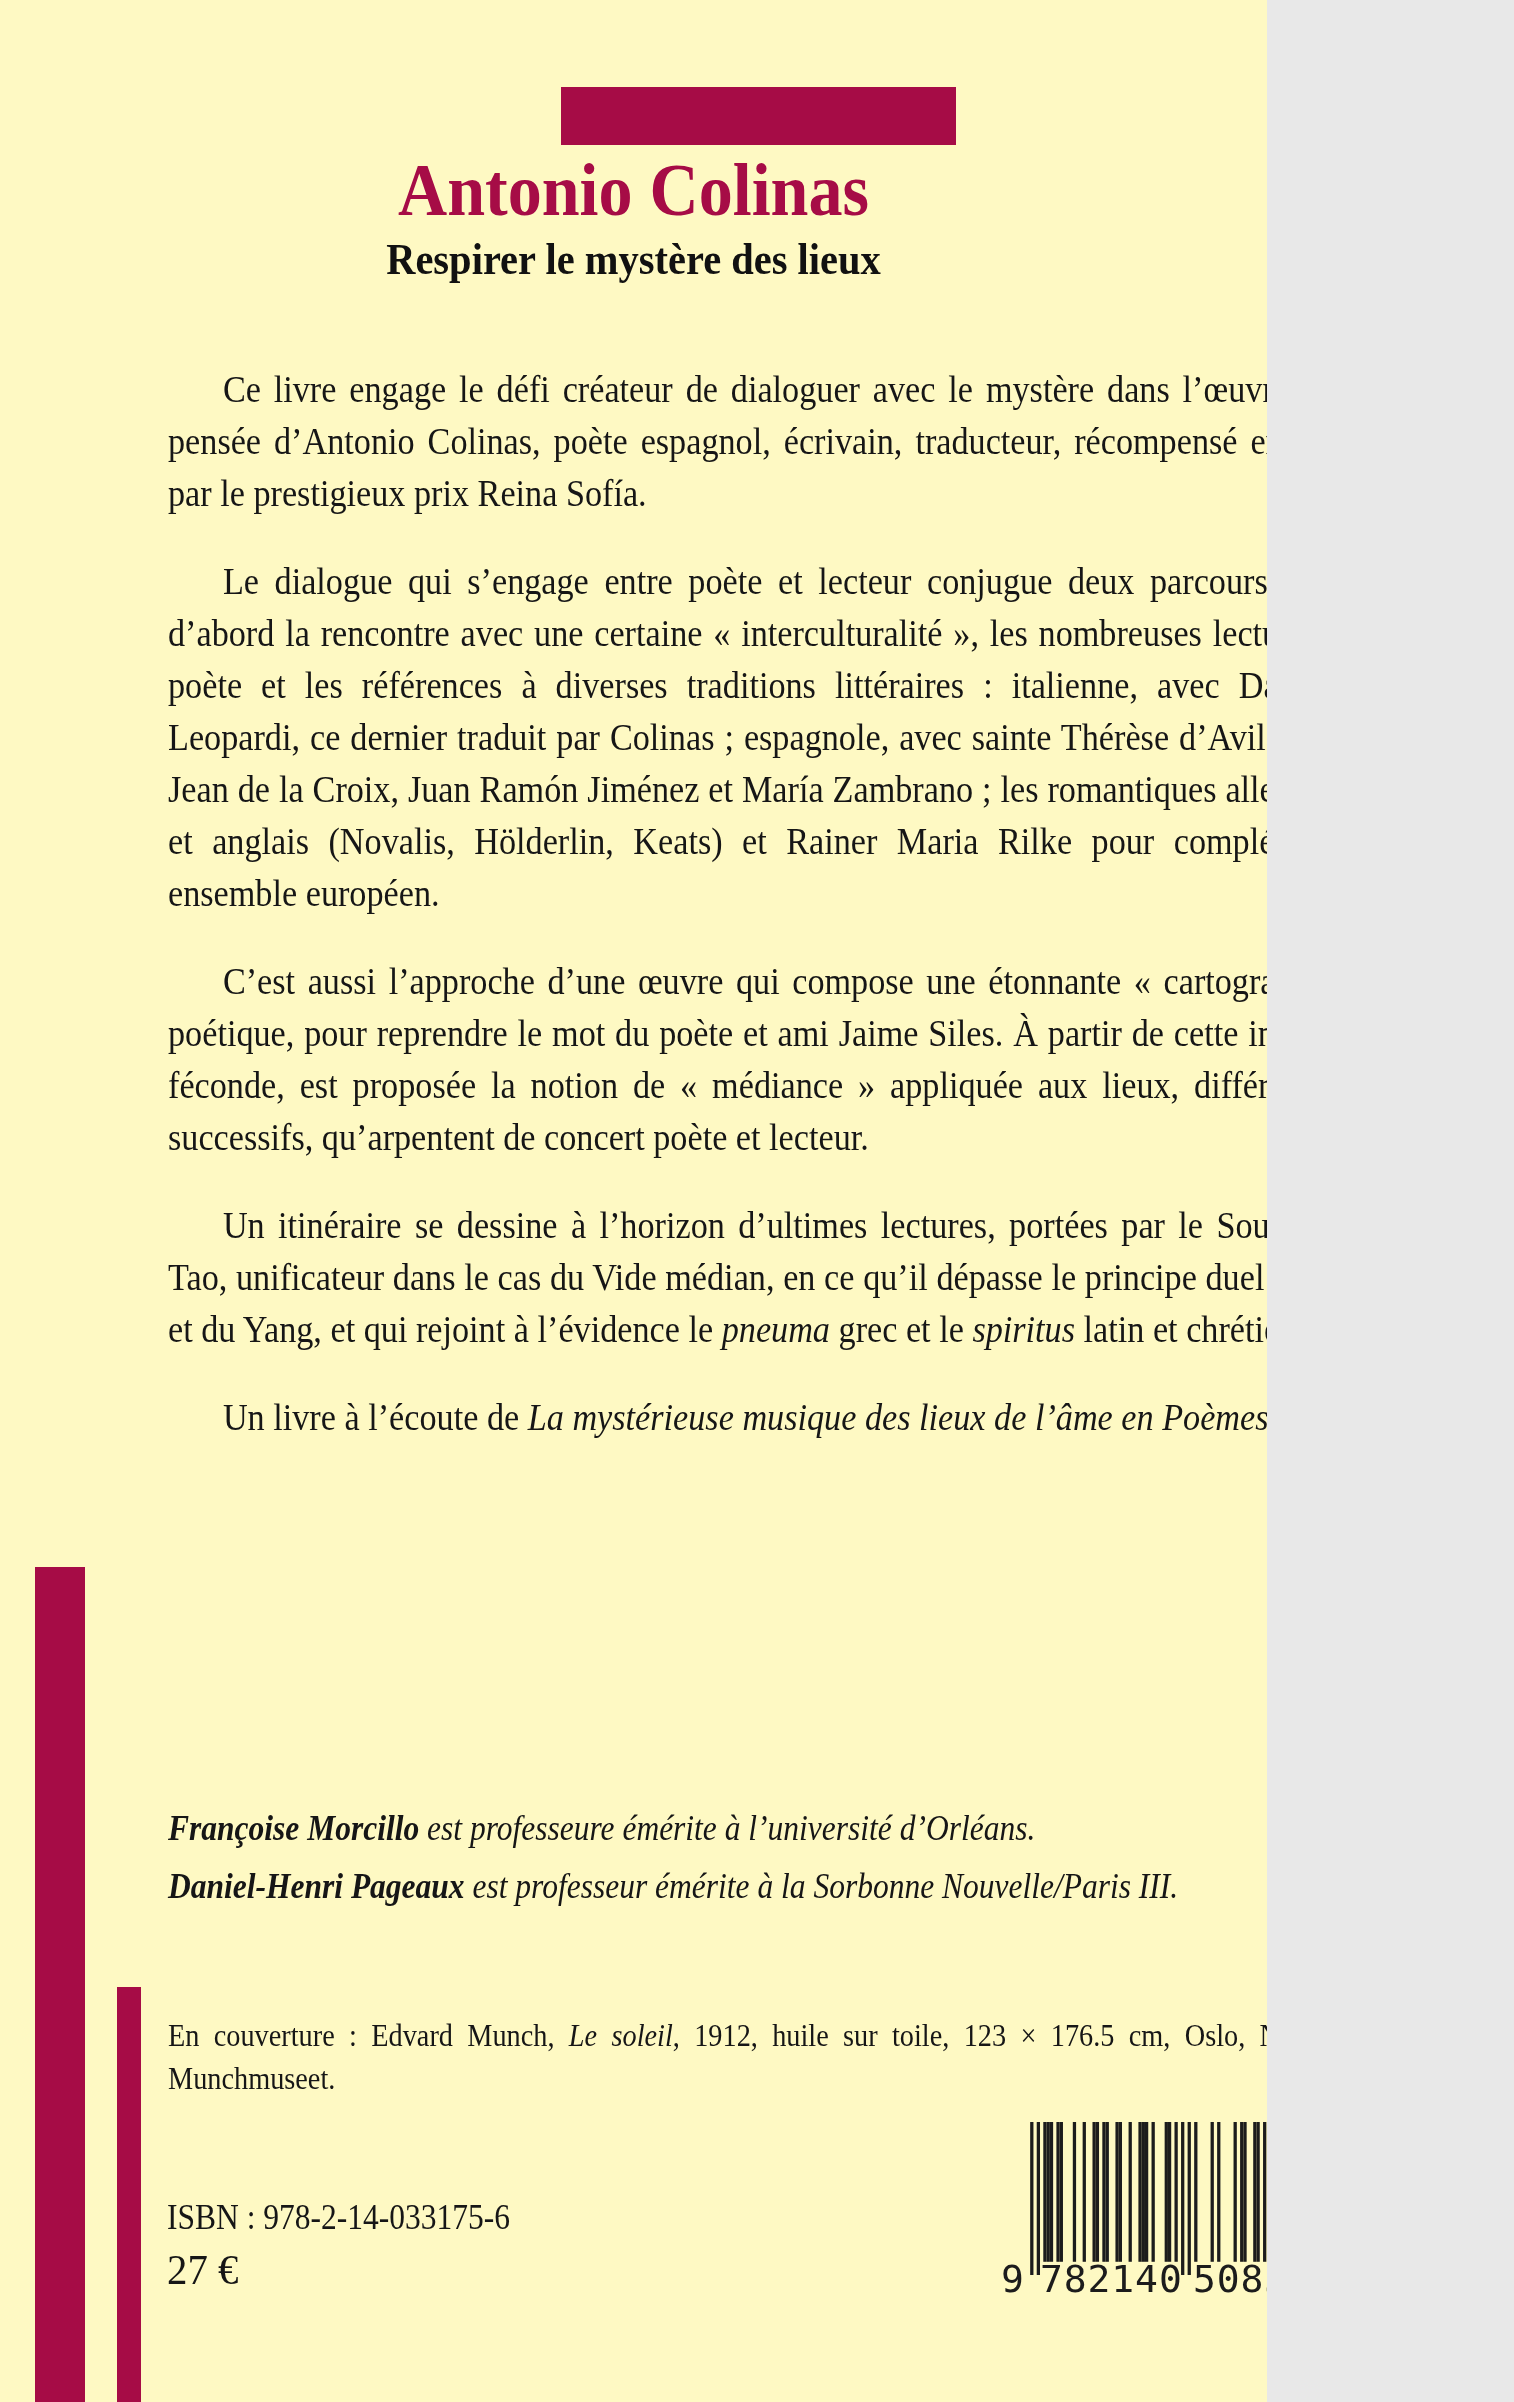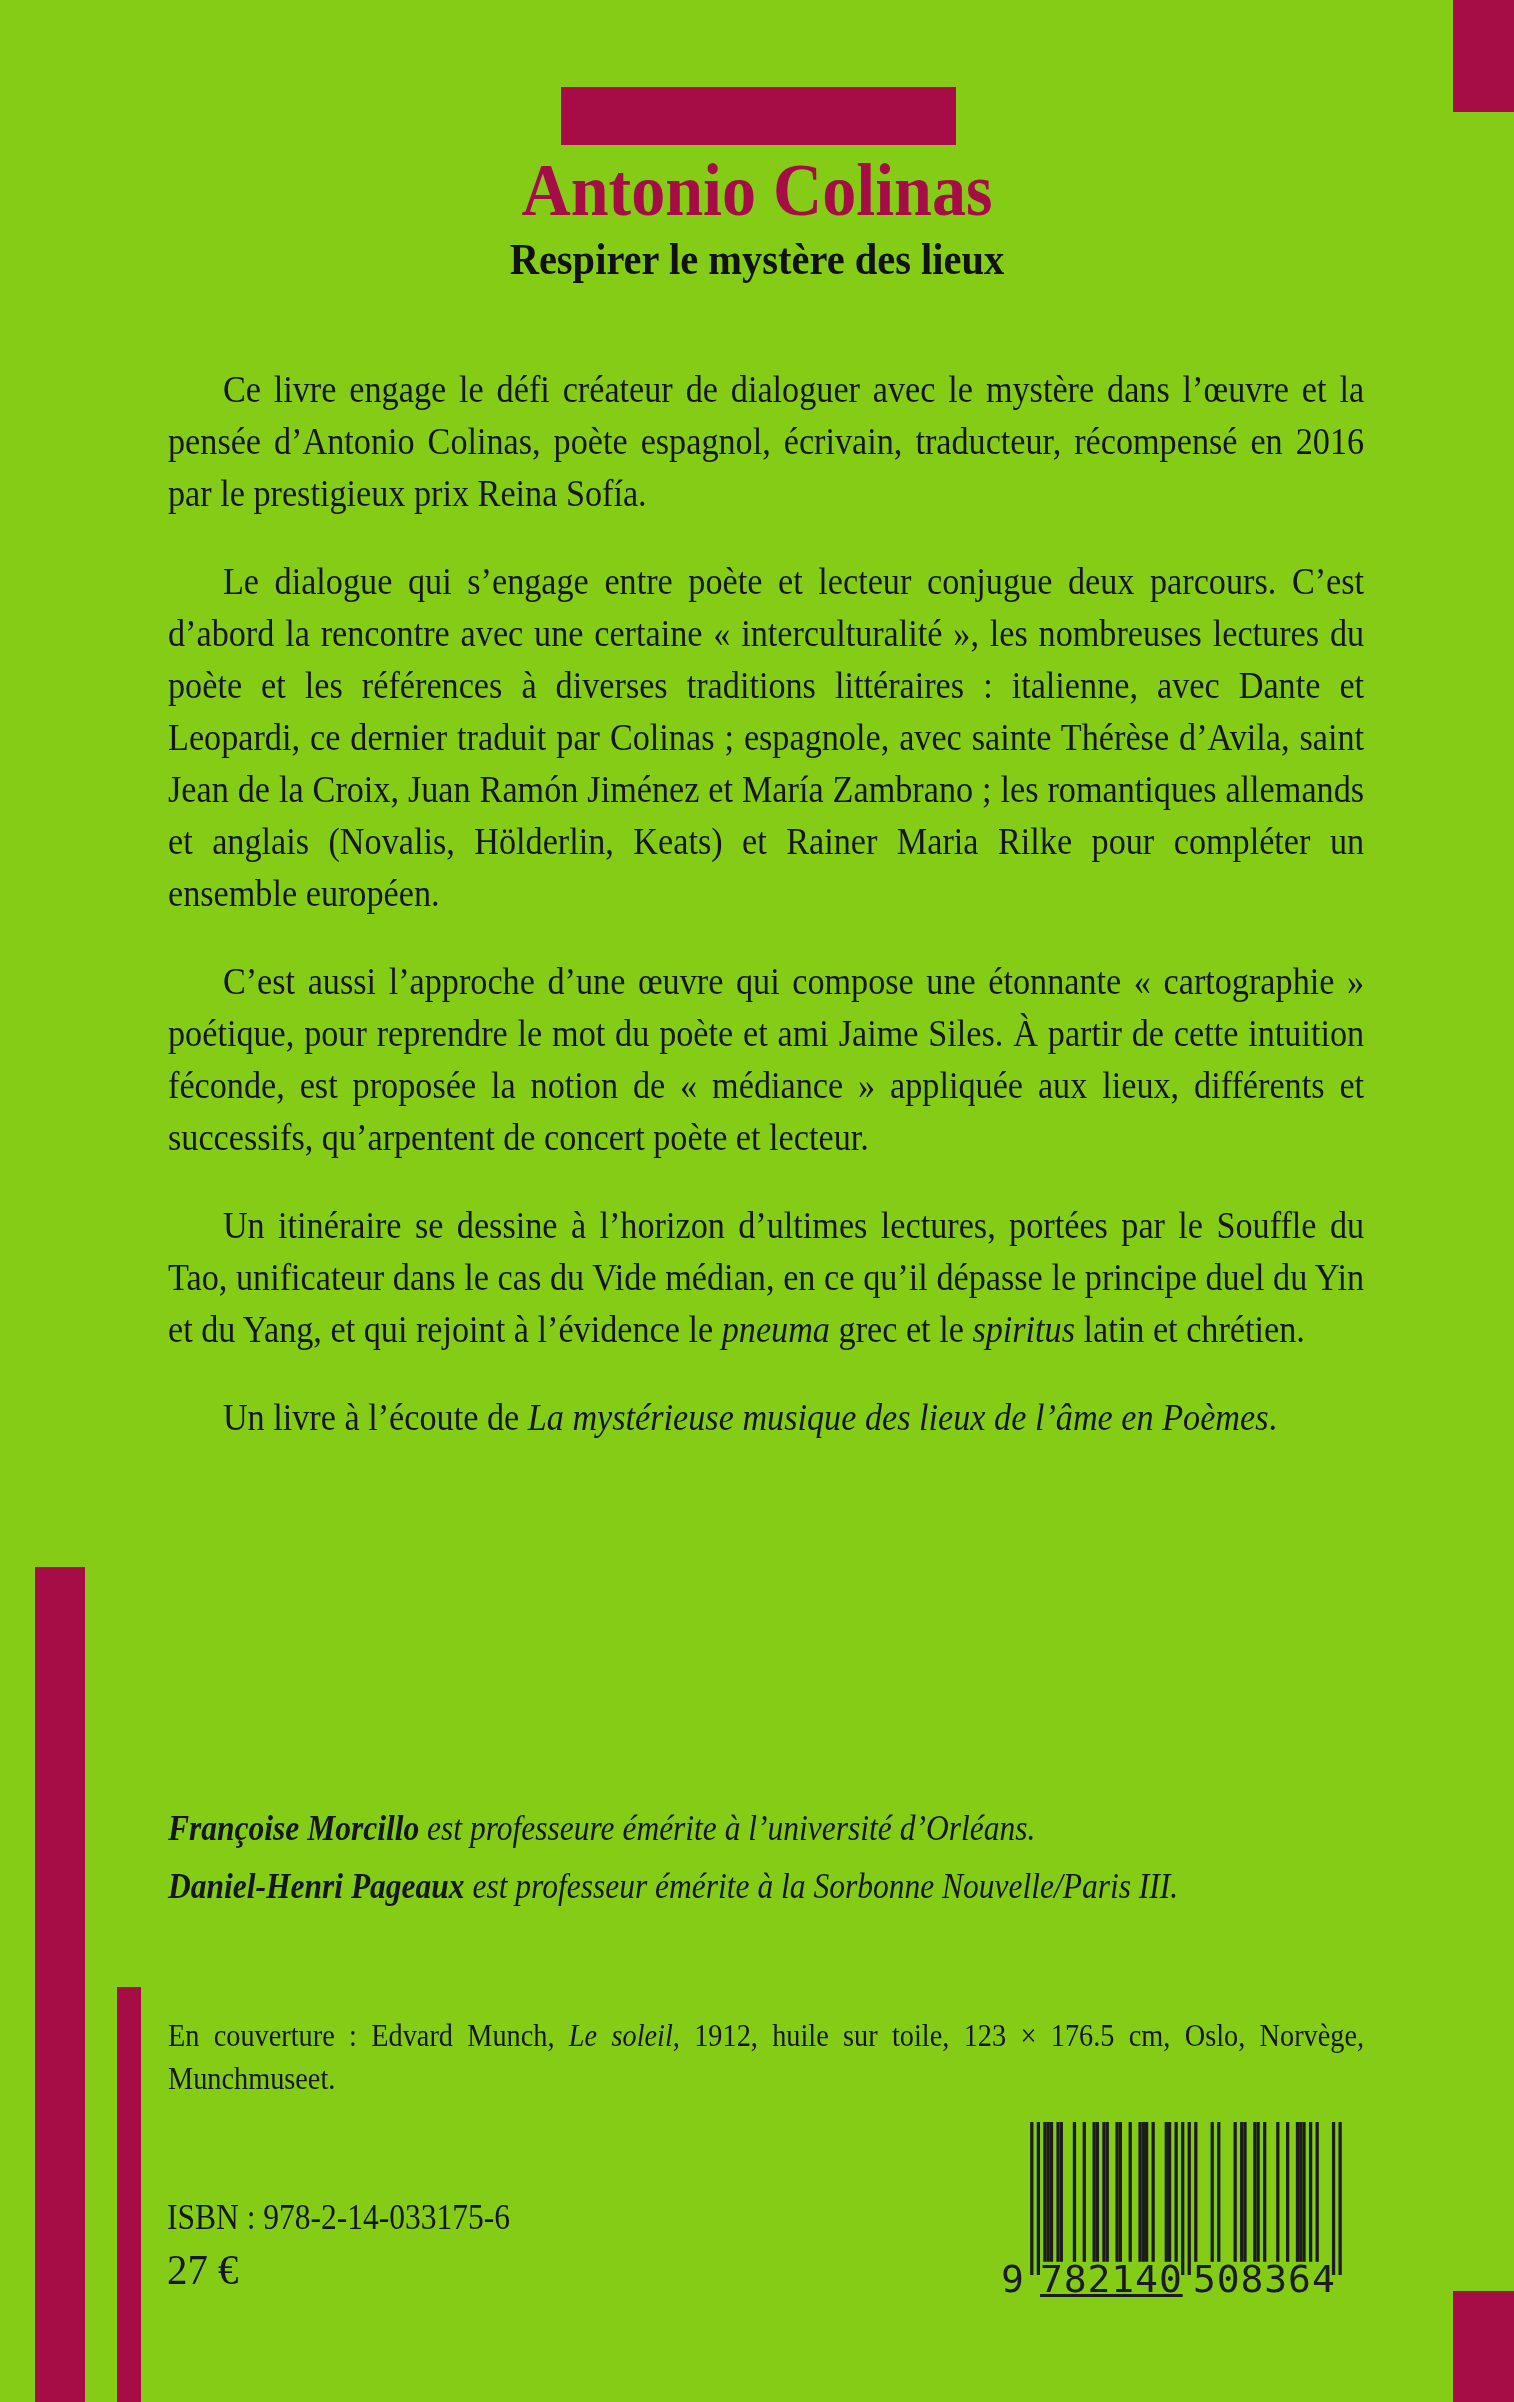--- a/index.html
+++ b/index.html
@@ -1,17 +1,17 @@
 <!DOCTYPE html>
 <html lang="fr" style="font-size:15px"><head>
 <meta charset="utf-8">
 <style>
   html,body{margin:0;padding:0;background:#e8e8e8;}
   .page{
-    position:relative;width:1514px;height:2403px;background:#84cc16;
+    position:relative;width:1267px;height:2403px;background:#fef9c3;
     font-family:"Liberation Serif",serif;color:#161616;overflow:hidden;
   }
   .accent{position:absolute;background:#a60c46;}
   .banner{left:561px;top:87px;width:395px;height:58px;}
   .bar-tr{left:1453px;top:0;width:62px;height:112px;}
   .bar-br{left:1453px;top:2291px;width:62px;height:112px;}
   .bar-lw{left:35px;top:1567px;width:50px;height:836px;}
   .bar-ln{left:117px;top:1987px;width:24px;height:415px;}
 
   .author{
@@ -60,21 +60,21 @@
   }
 
   .barcode{position:absolute;left:1030px;top:2122px;}
   .barcode rect{fill:#1c1c1c;}
   .bcd{
     position:absolute;top:2260px;
     font-family:"DejaVu Sans Mono",monospace;font-size:38px;line-height:38px;
     color:#1c1c1c;white-space:nowrap;
   }
   .bcd-9{left:986px;width:38px;text-align:right;}
-  .bcd-g1{left:1040px;width:142px;letter-spacing:0.9px;text-decoration:underline;}
+  .bcd-g1{left:1040px;width:142px;letter-spacing:0.9px;}
   .bcd-g2{left:1193px;width:142px;letter-spacing:0.9px;}
 </style>
 </head>
 <body>
 
 <div class="page">
 
   <div class="accent banner"></div>
   <div class="accent bar-tr"></div>
   <div class="accent bar-br"></div>

